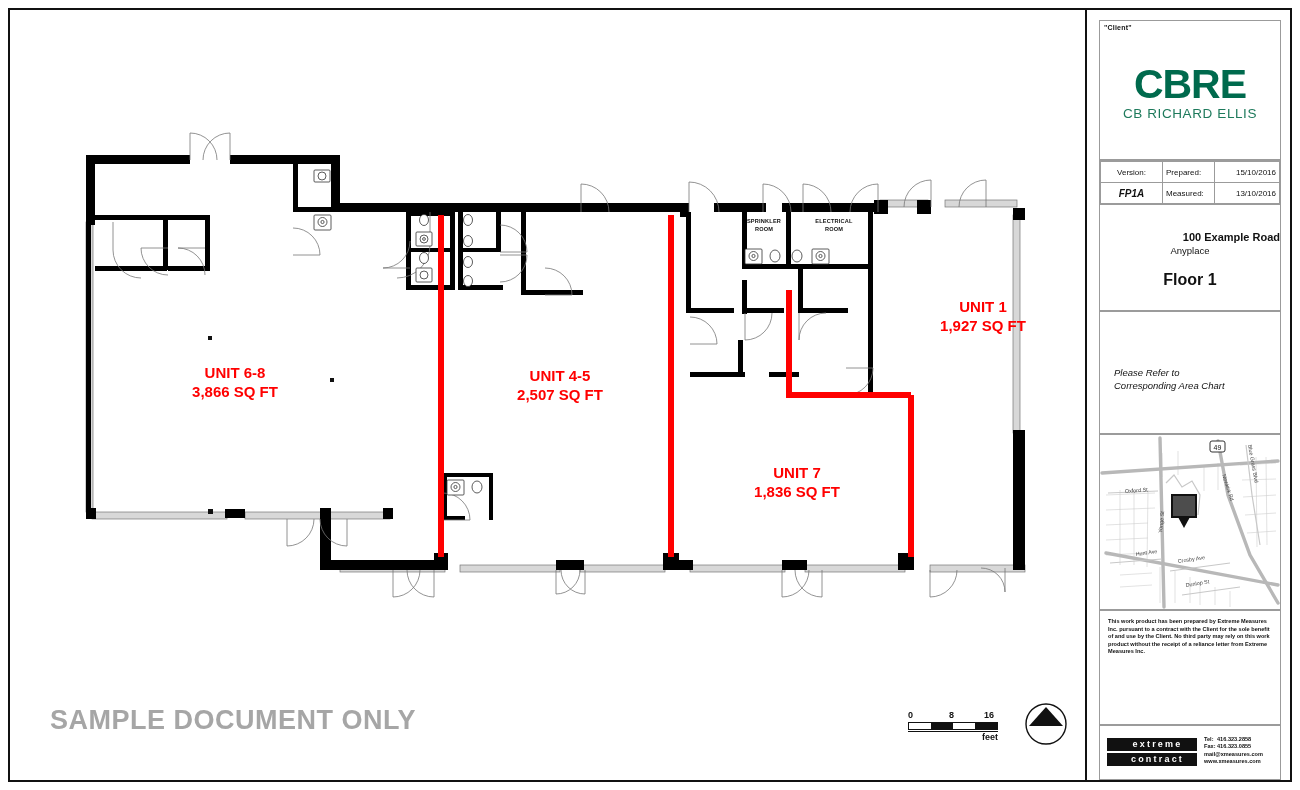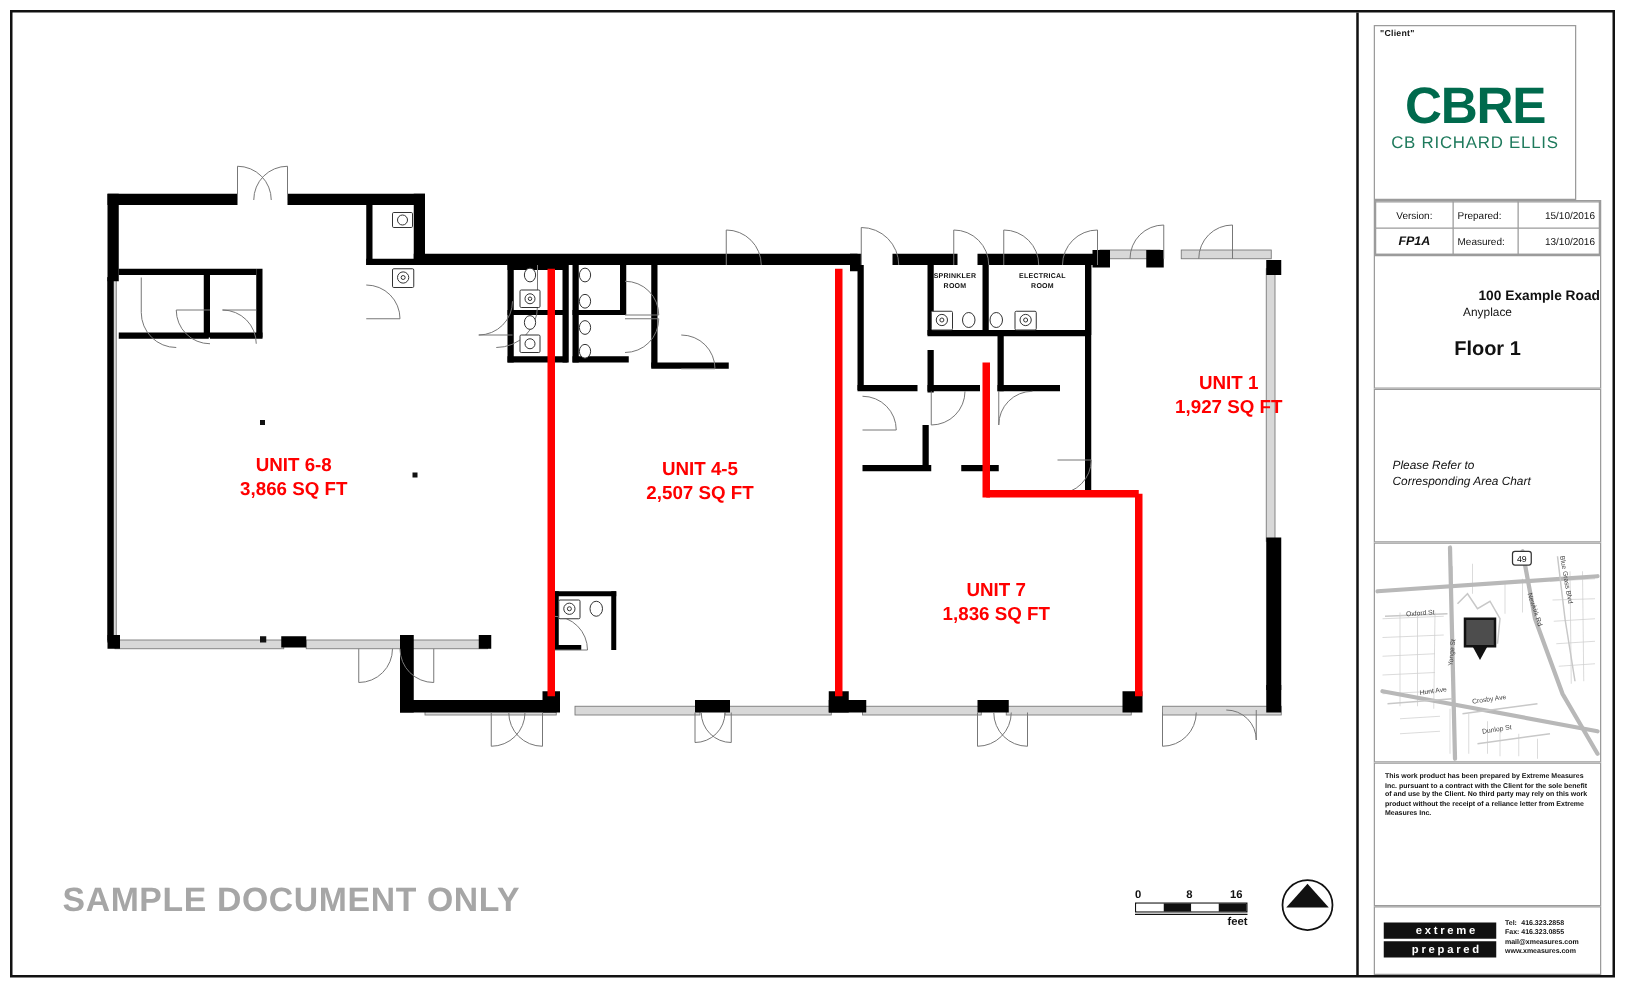--- a/index.html
+++ b/index.html
@@ -28,21 +28,21 @@
     left: 1085px; top: 10px;
     width: 205px; height: 770px;
     border-left: 2px solid #111;
   }
   .tb-box {
     position: absolute;
     border: 1px solid #9b9b9b;
     background: #fff;
   }
   .tb-client {
-    left: 12px; top: 10px; width: 162px; height: 140px;
+    left: 12px; top: 10px; width: 182px; height: 140px;
   }
   .tb-client-label {
     position: absolute; left: 4px; top: 3px;
     font-size: 7px; font-weight: bold; color: #111;
     letter-spacing: 0.2px;
   }
   .cbre-logo {
     position: absolute; left: 0; top: 42px; width: 100%;
     text-align: center;
   }
@@ -519,21 +519,21 @@
       </svg>
     </div>
 
     <div class="tb-box tb-disc">
       <div class="disc-txt">This work product has been prepared by Extreme Measures Inc. pursuant to a contract with the Client for the sole benefit of and use by the Client. No third party may rely on this work product without the receipt of a reliance letter from Extreme Measures Inc.</div>
     </div>
 
     <div class="tb-box tb-foot">
       <div class="xm-logo">
         <div class="xm-row">extreme</div>
-        <div class="xm-row">prepared</div>
+        <div class="xm-row">contract</div>
       </div>
       <div class="xm-contact">
         <div><span class="lbl">Tel:</span><span>416.323.2858</span></div>
         <div><span class="lbl">Fax:</span><span>416.323.0855</span></div>
         <div><span>mail@xmeasures.com</span></div>
         <div><span>www.xmeasures.com</span></div>
       </div>
     </div>
 
   </div>

